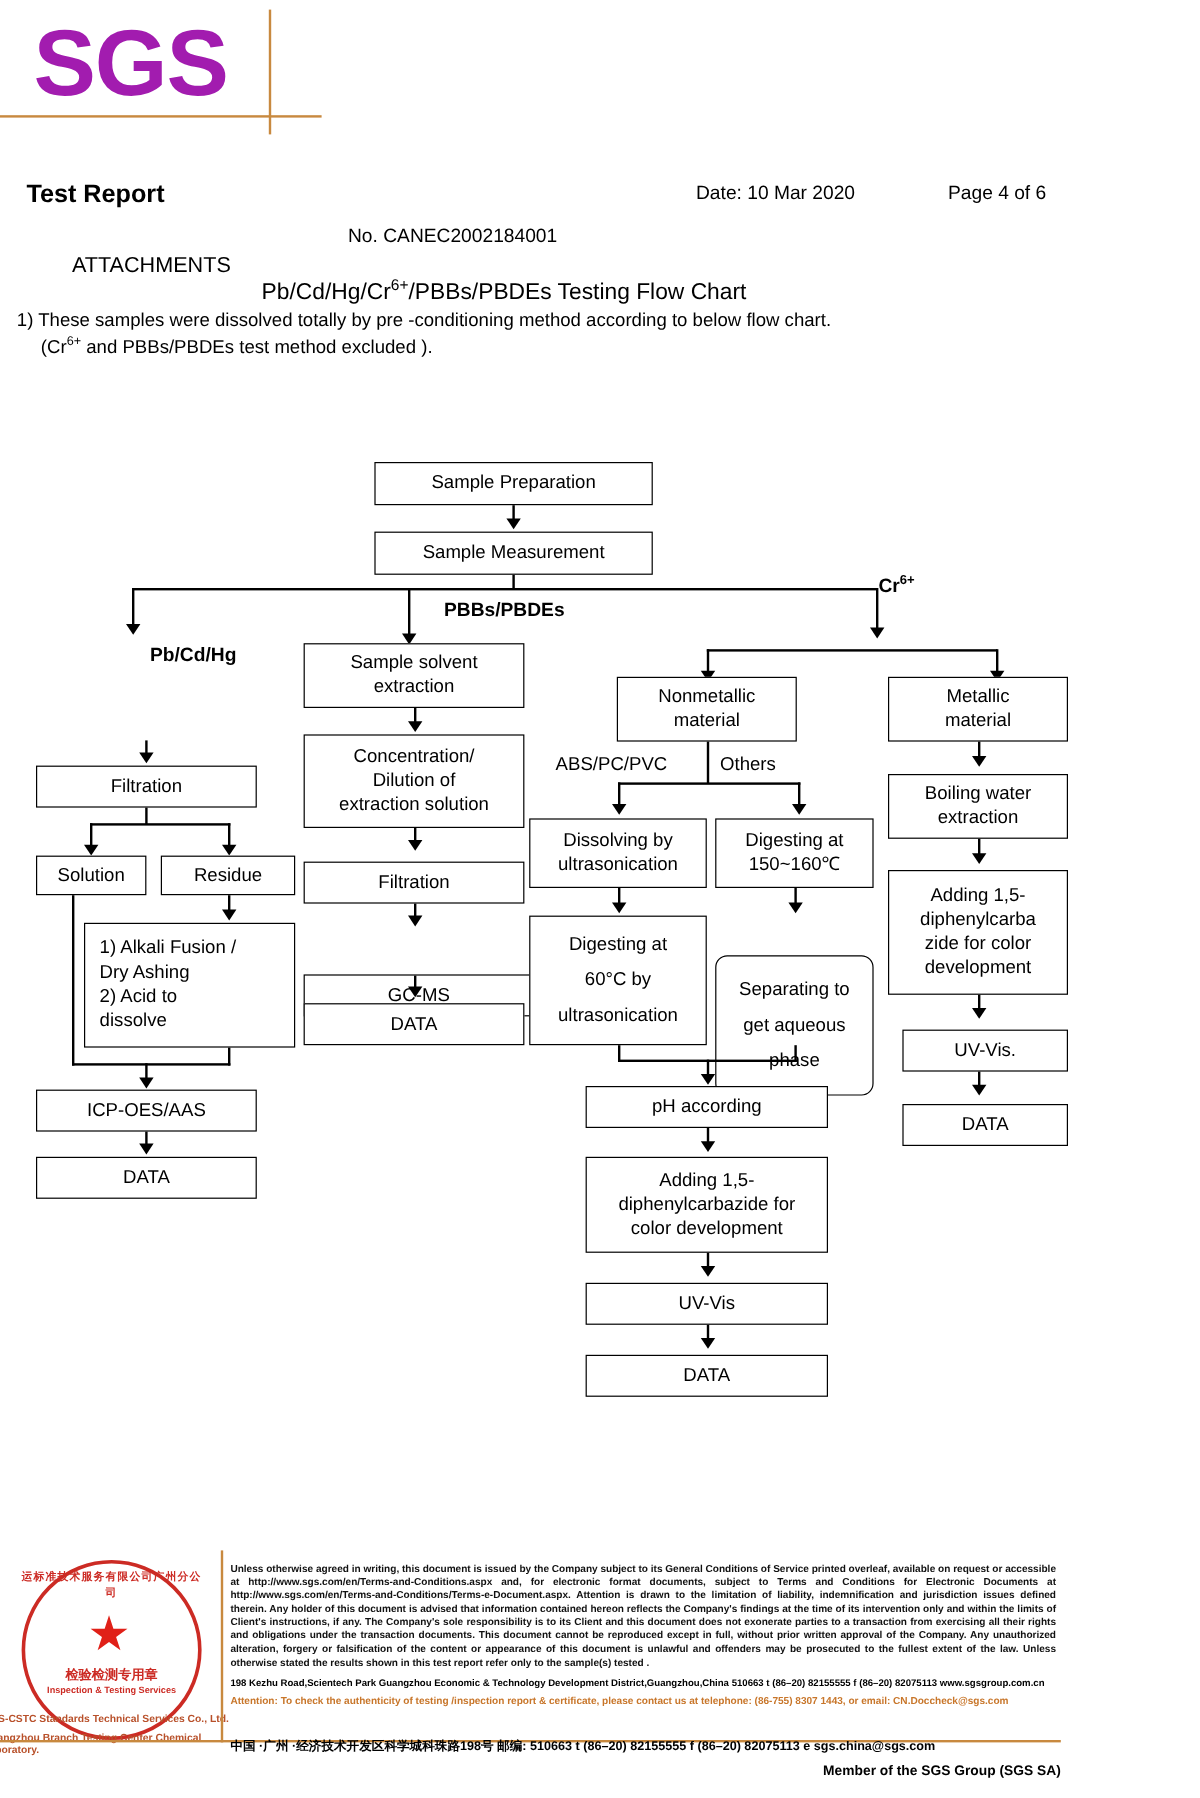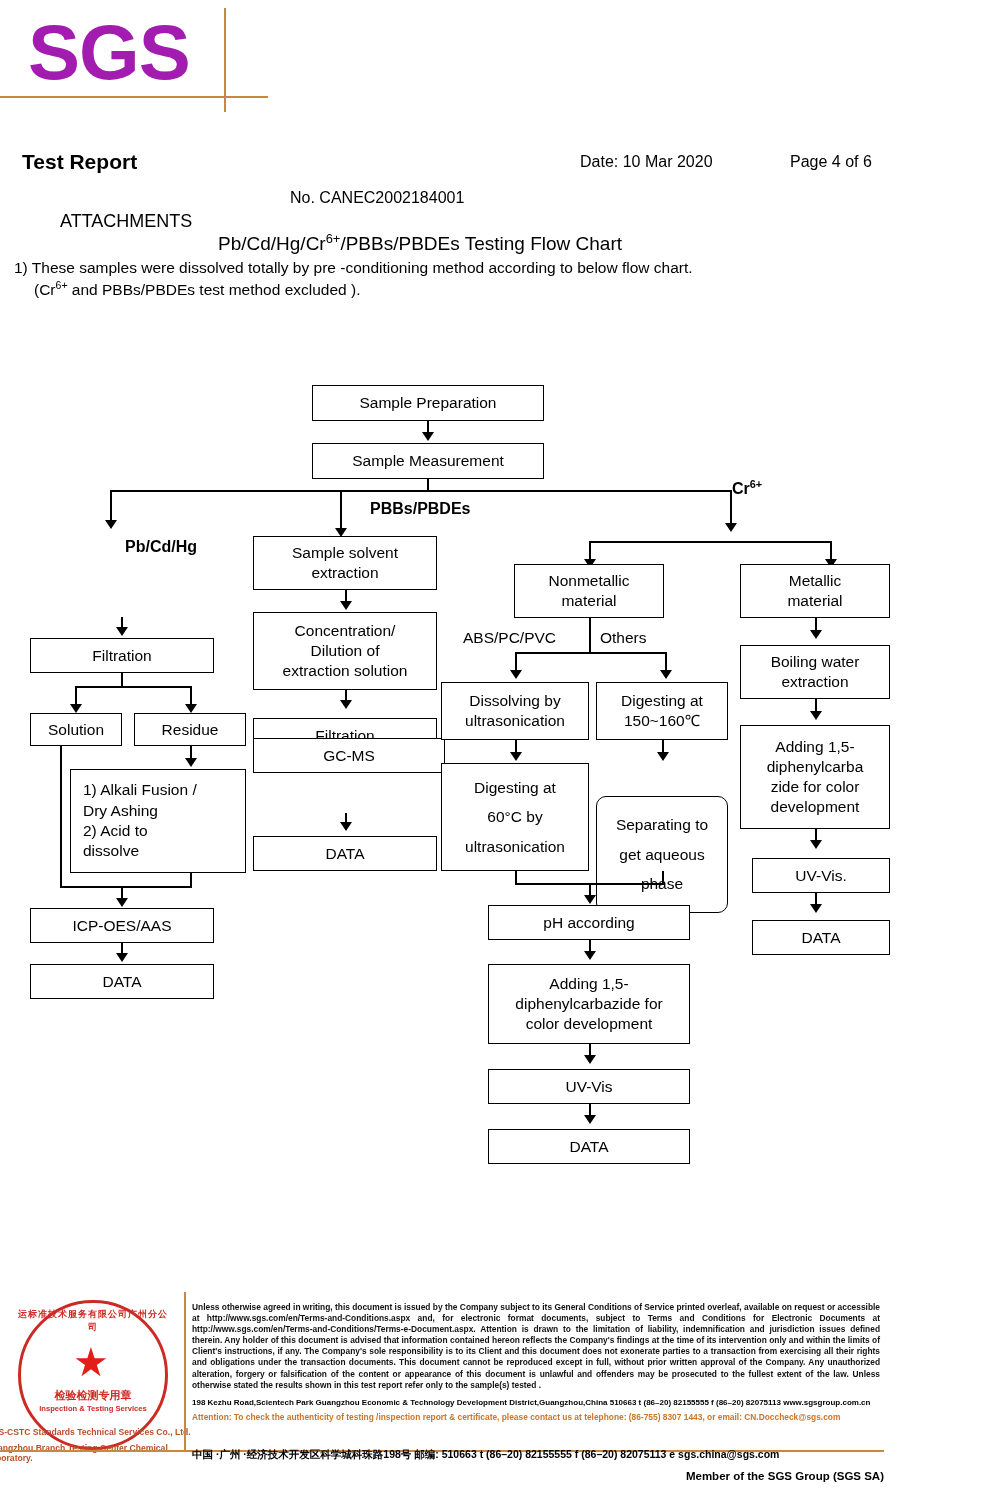--- a/index.html
+++ b/index.html
@@ -170,21 +170,21 @@
   <div class="vline" style="left:345px;top:590px;height:13px;"></div>
   <div class="arrow" style="left:340px;top:601px;"></div>
   <div class="fbox" style="left:253px;top:612px;width:184px;height:78px;">Concentration/
 Dilution of
 extraction solution</div>
   <div class="vline" style="left:345px;top:690px;height:12px;"></div>
   <div class="arrow" style="left:340px;top:700px;"></div>
   <div class="fbox" style="left:253px;top:718px;width:184px;height:35px;">Filtration</div>
   <div class="vline" style="left:345px;top:753px;height:12px;"></div>
   <div class="arrow" style="left:340px;top:763px;"></div>
-  <div class="fbox" style="left:253px;top:738px;width:192px;height:35px;">GC-MS</div>
+  <div class="fbox" style="left:253px;top:812px;width:192px;height:35px;">GC-MS</div>
   <div class="vline" style="left:345px;top:813px;height:11px;"></div>
   <div class="arrow" style="left:340px;top:822px;"></div>
   <div class="fbox" style="left:253px;top:836px;width:184px;height:35px;">DATA</div>
 
   <div class="hline" style="left:589px;top:541px;width:242px;"></div>
   <div class="vline" style="left:589px;top:541px;height:20px;"></div>
   <div class="arrow" style="left:584px;top:559px;"></div>
   <div class="vline" style="left:830px;top:541px;height:20px;"></div>
   <div class="arrow" style="left:825px;top:559px;"></div>
 

